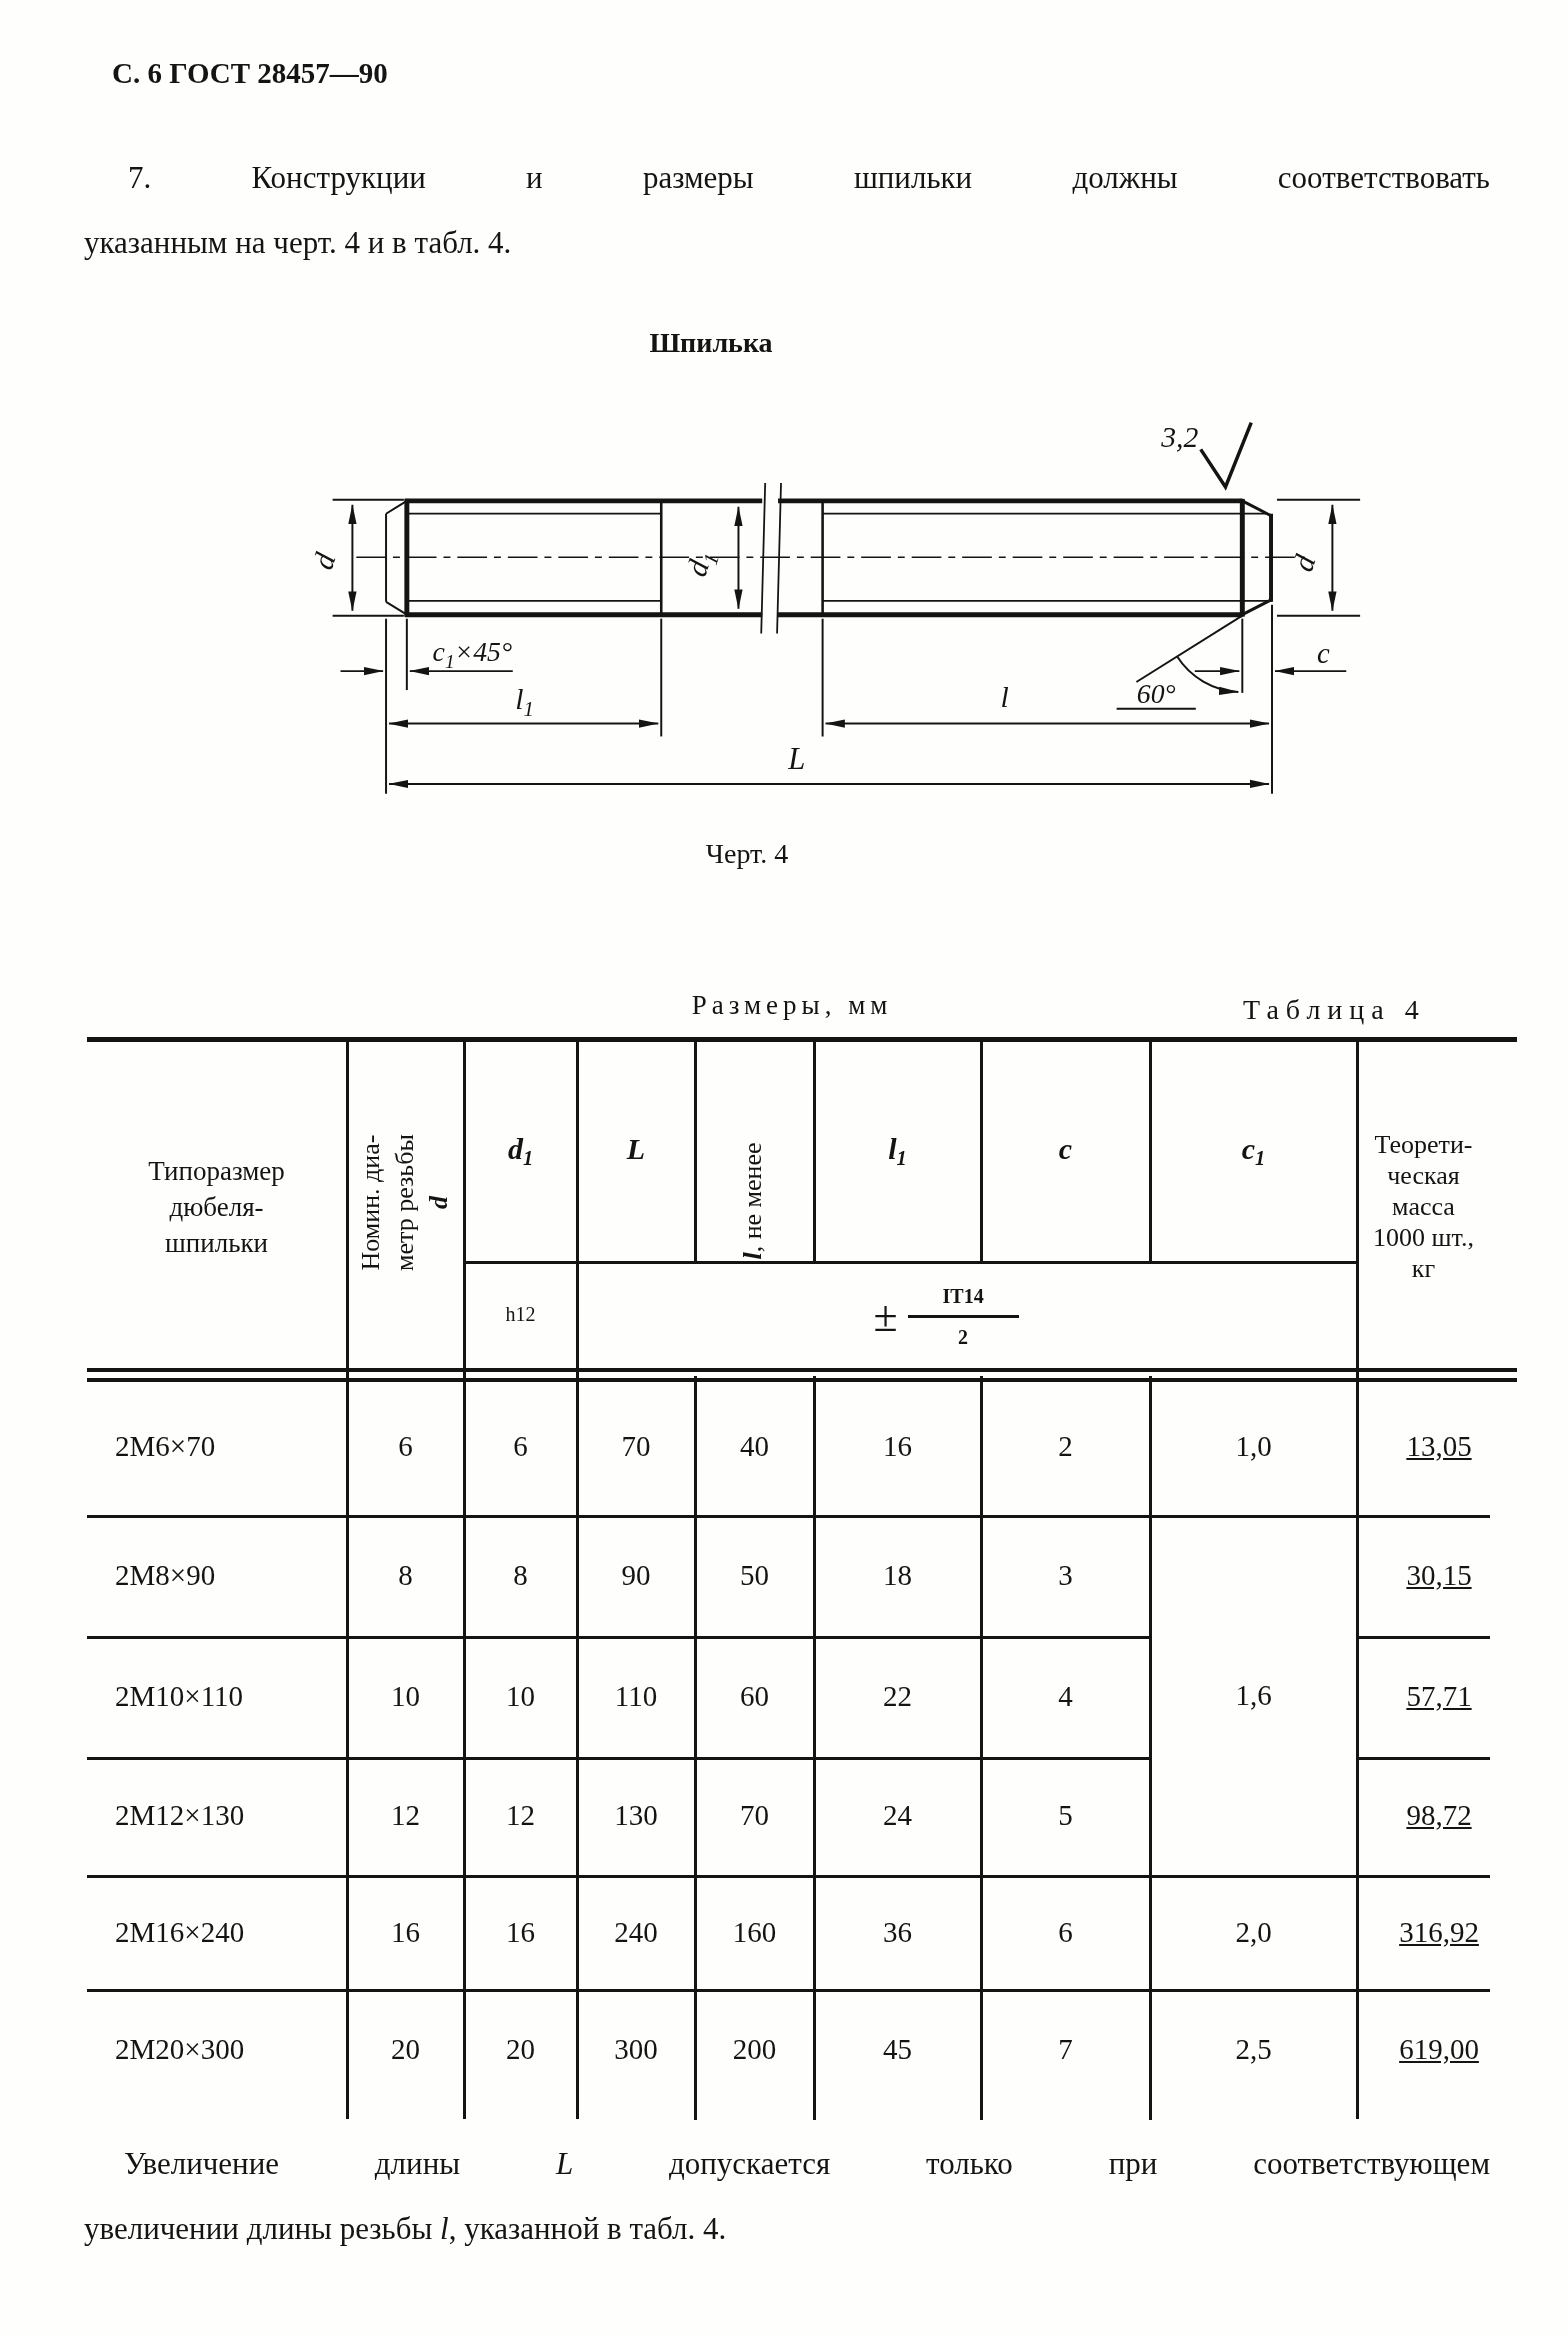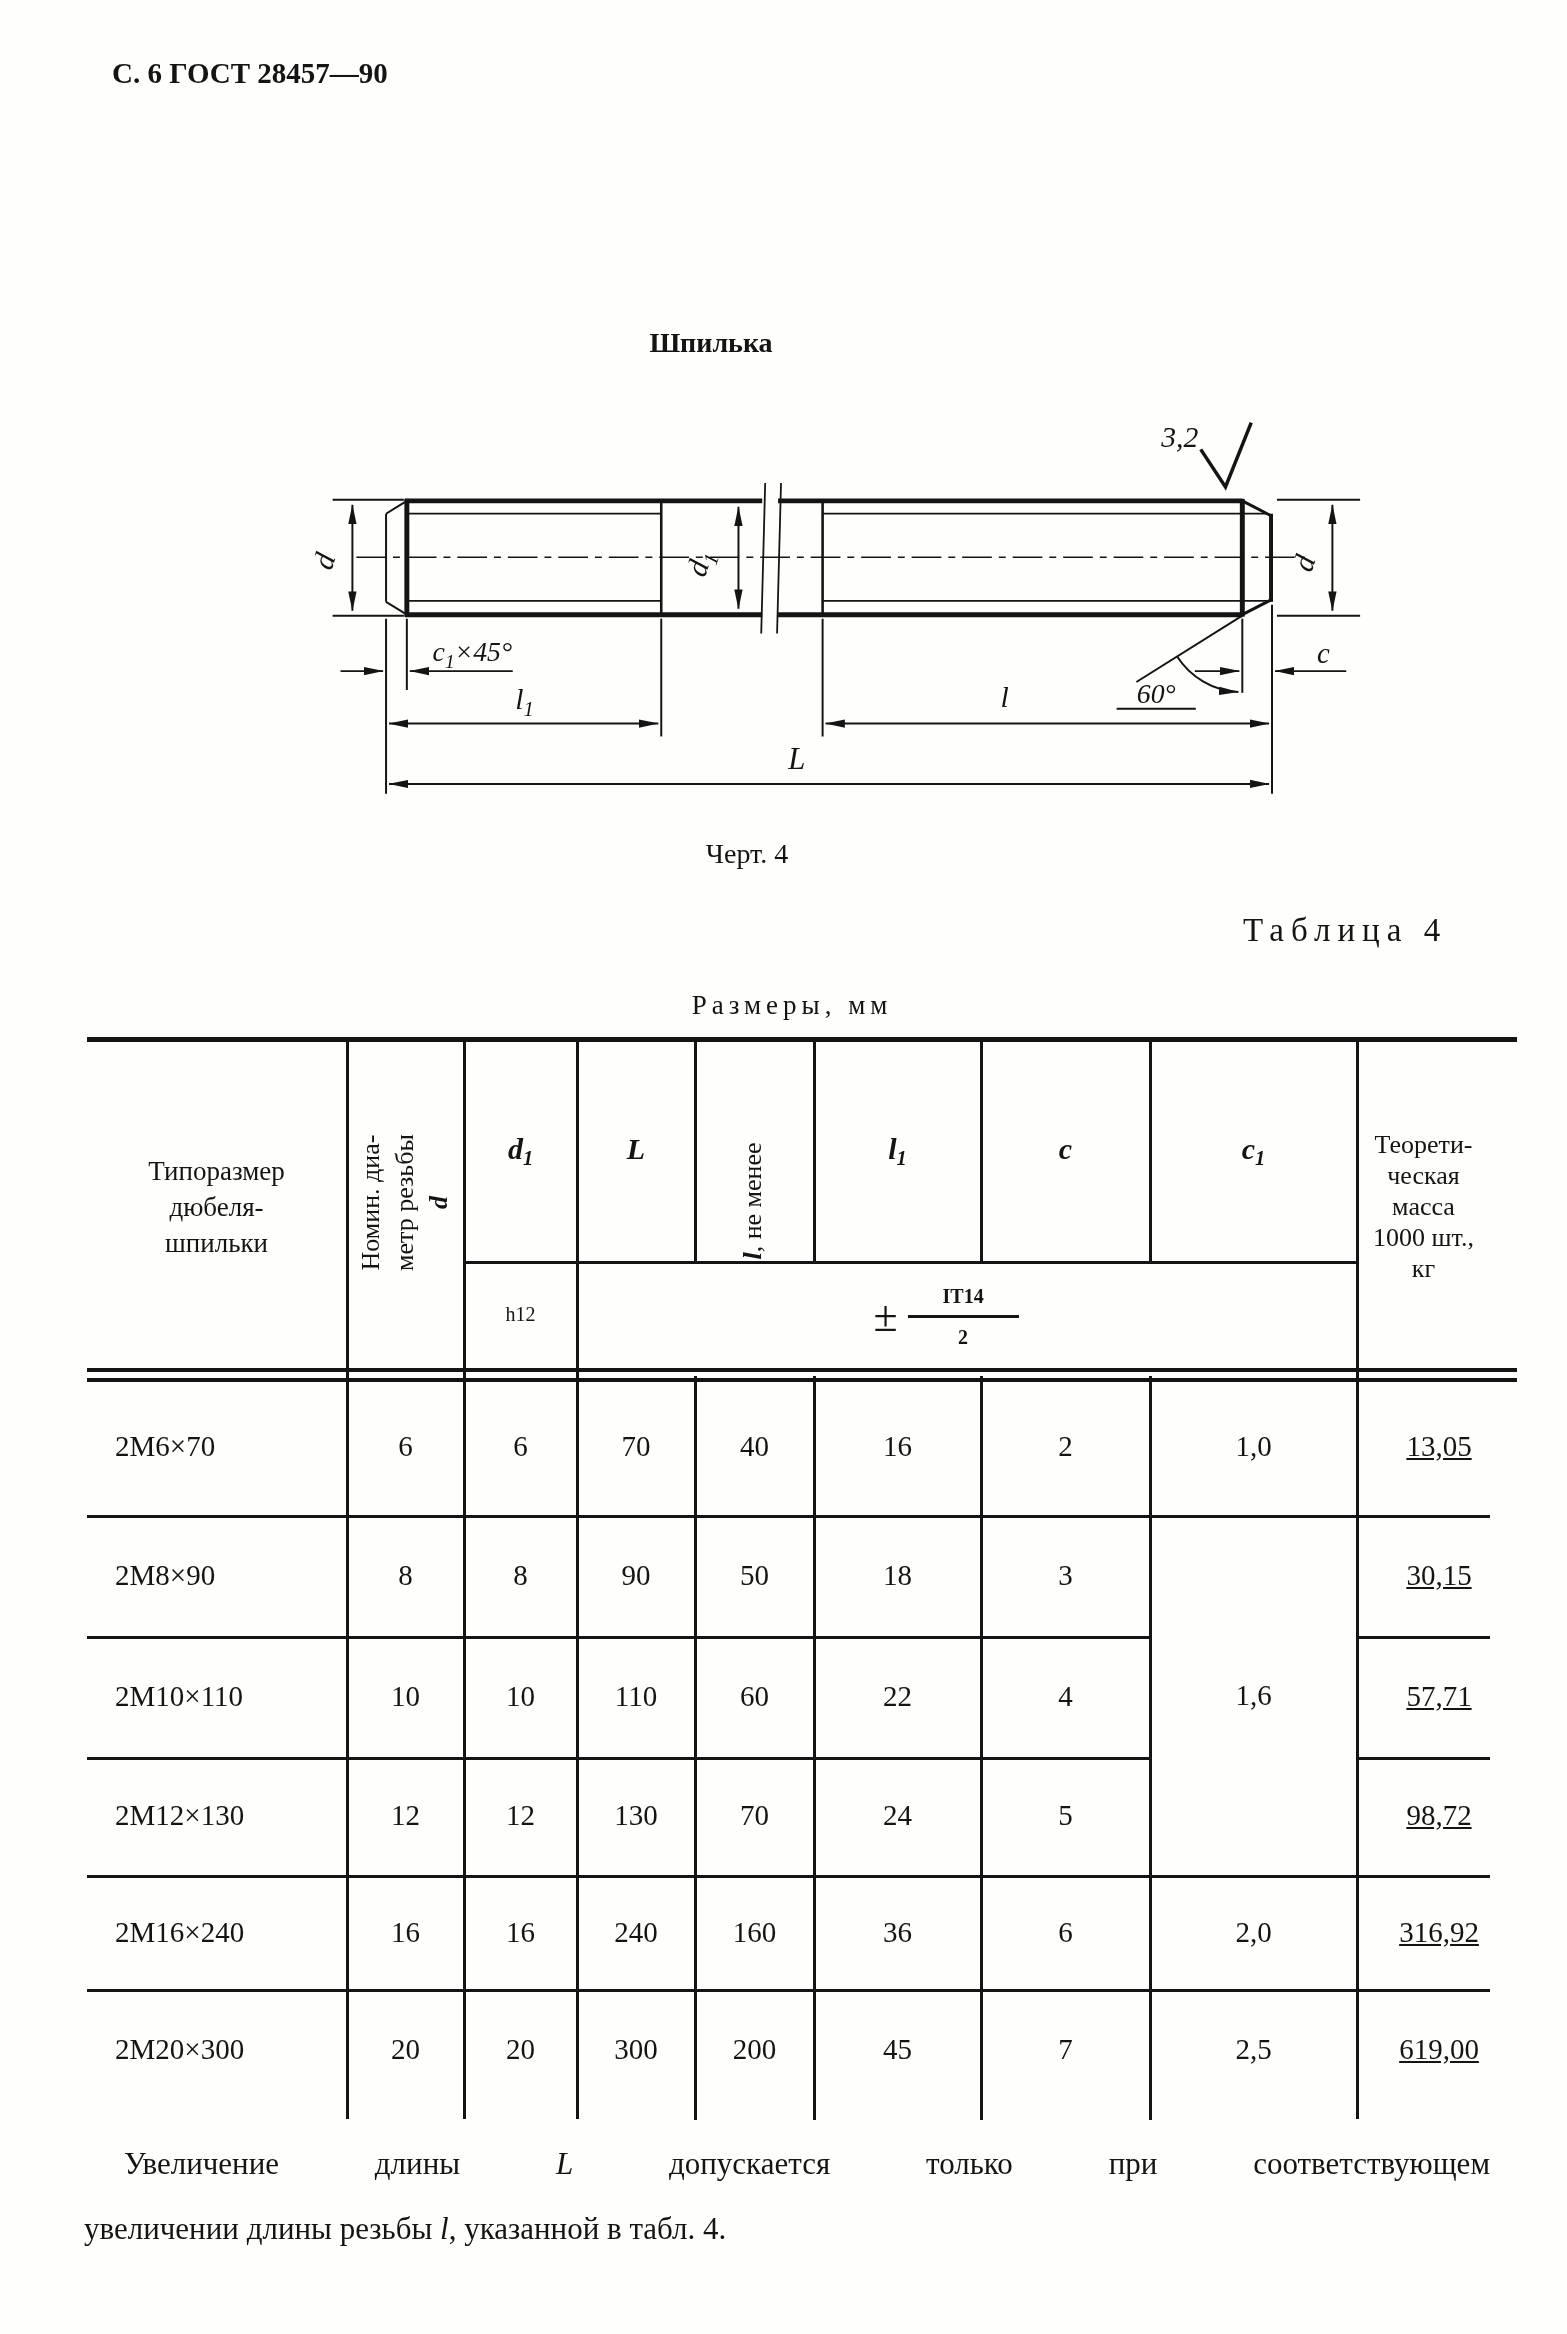--- a/index.html
+++ b/index.html
@@ -37,20 +37,24 @@
   .frac .bar{width:111px;height:3px;background:#141414;margin:2px 0;}
   svg text{fill:#141414;}
 </style>
 </head>
 <body>
 
 <div class="page">
 
   <div class="t b" style="left:112px;top:57px;font-size:29px;">С. 6 ГОСТ 28457—90</div>
 
+  <div class="para" style="top:145px;">
+    <div class="jline" style="text-indent:44px;">7. Конструкции и размеры шпильки должны соответствовать</div>
+    <div>указанным на черт. 4 и в табл. 4.</div>
+  </div>
 
   <div class="t b ctr" style="left:711px;top:327px;font-size:28px;">Шпилька</div>
 
   <svg class="abs" style="left:0;top:376px;" width="1567" height="515" viewBox="0 380 1583 520">
     <defs>
       <marker id="ar" viewBox="0 0 20 10" refX="19.5" refY="5" markerWidth="20" markerHeight="10" markerUnits="userSpaceOnUse" orient="auto-start-reverse">
         <path d="M20,5 L0,0.8 L0,9.2 Z" fill="#141414"></path>
       </marker>
     </defs>
 
@@ -130,21 +134,21 @@
     <text x="1015" y="714" text-anchor="middle" font-size="30" font-style="italic">l</text>
 
     <g stroke="#141414" stroke-width="2" fill="none">
       <line x1="393" y1="792" x2="1282" y2="792" marker-start="url(#ar)" marker-end="url(#ar)"></line>
     </g>
     <text x="805" y="777" text-anchor="middle" font-size="31" font-style="italic">L</text>
   </svg>
 
   <div class="t ctr" style="left:747px;top:838px;font-size:28px;">Черт. 4</div>
 
-  <div class="t" style="left:1243px;top:912px;font-size:33px;letter-spacing:7px;">Таблица 4</div>
+  <div class="t" style="left:1243px;top:994px;font-size:28px;letter-spacing:7px;">Таблица 4</div>
   <div class="t ctr" style="left:792px;top:990px;font-size:27px;letter-spacing:5px;">Размеры, мм</div>
 
   <div id="tbl">
 
     <div class="hl" style="top:0;left:0;width:1430px;height:5px;"></div>
     <div class="hl" style="top:331px;left:0;width:1430px;height:4px;"></div>
     <div class="hl" style="top:341px;left:0;width:1430px;height:4px;"></div>
     <div class="hl" style="top:224px;left:376px;width:893px;height:3px;"></div>
 
     <div class="vl" style="left:259px;top:5px;width:3px;height:1077px;"></div>

